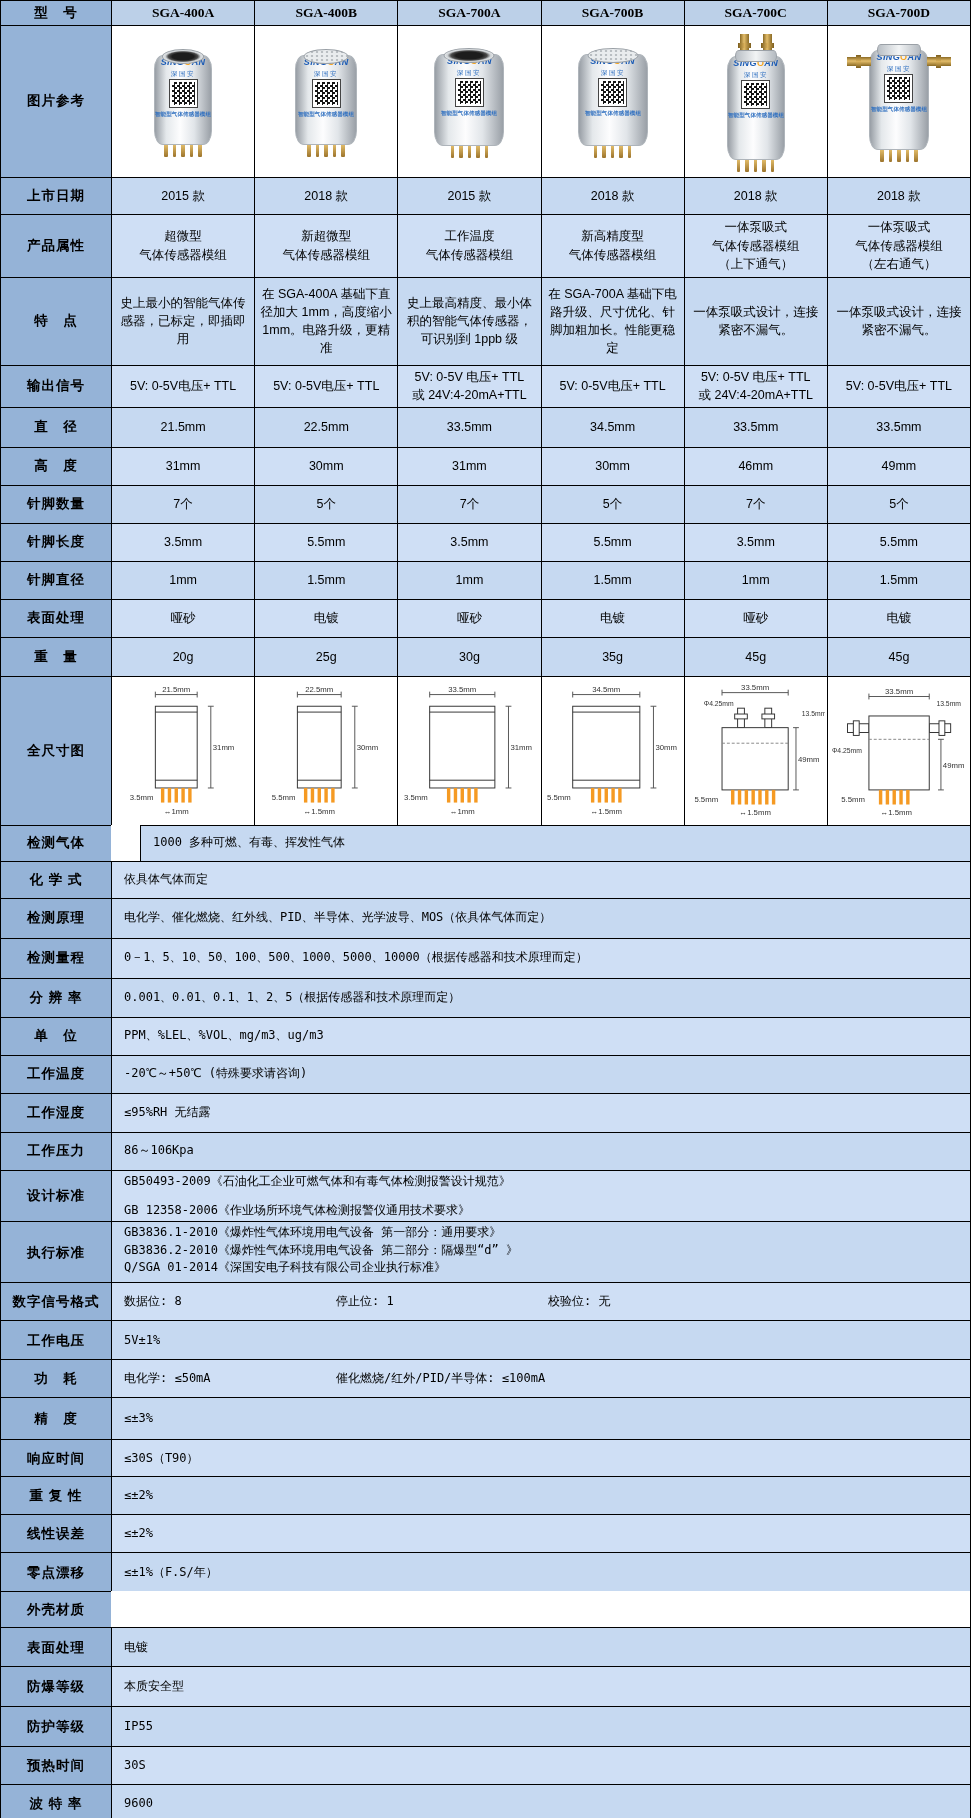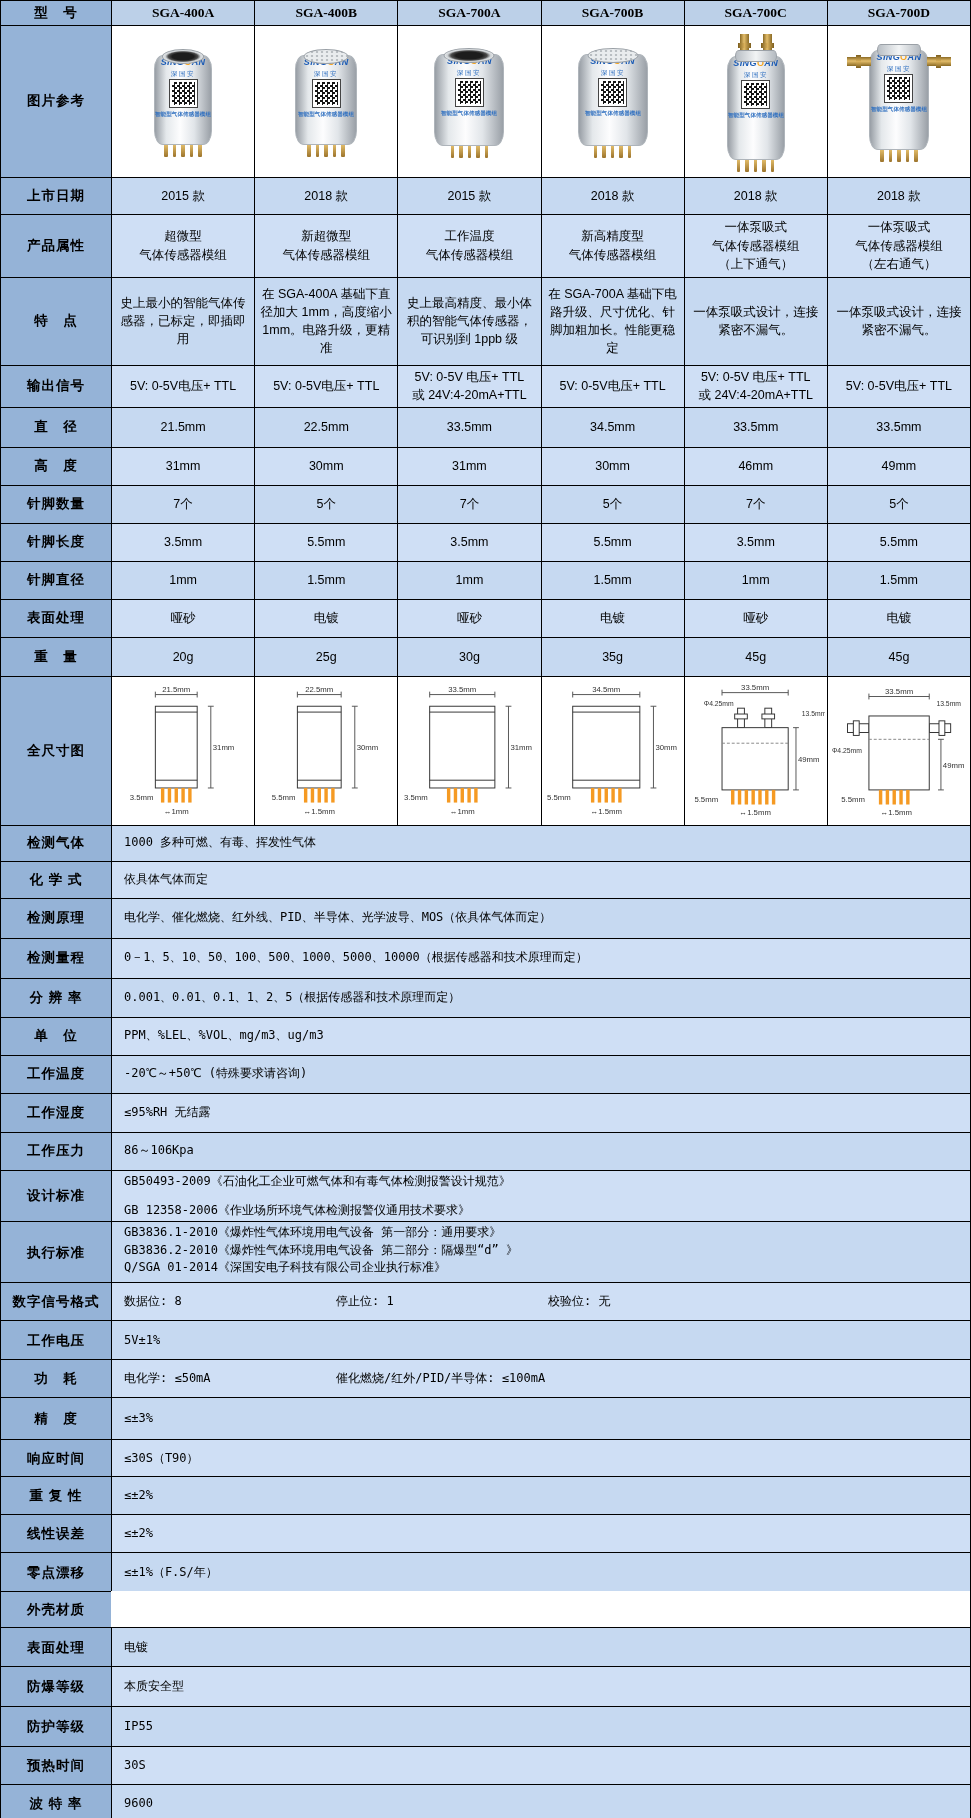--- a/index.html
+++ b/index.html
@@ -357,21 +357,21 @@
             <rect x="57.25" y="110" width="3.5" height="15" fill="#F59A23"></rect>
             <rect x="64.25" y="110" width="3.5" height="15" fill="#F59A23"></rect>
             <rect x="71.25" y="110" width="3.5" height="15" fill="#F59A23"></rect>
             <rect x="78.25" y="110" width="3.5" height="15" fill="#F59A23"></rect>
             <text x="36" y="122" font-size="8" text-anchor="end" fill="#333">5.5mm</text>
             <text x="68" y="136" font-size="8" text-anchor="middle" fill="#333">↔1.5mm</text>
           </svg></div>
       </div>
 
     
-    <div id="full-rows" style="display:contents;"><div class="row full" style="min-height: 36px;">
+    <div id="full-rows" style="display:contents;"><div class="row full" style="min-height: 36px; gap: 29px;">
           <div class="cell label-cell">检测气体</div>
           <div class="cell value-cell">1000 多种可燃、有毒、挥发性气体</div>
         </div><div class="row full alt" style="min-height: 37px;">
           <div class="cell label-cell">化 学 式</div>
           <div class="cell value-cell">依具体气体而定</div>
         </div><div class="row full" style="min-height: 40px;">
           <div class="cell label-cell">检测原理</div>
           <div class="cell value-cell">电化学、催化燃烧、红外线、PID、半导体、光学波导、MOS（依具体气体而定）</div>
         </div><div class="row full alt" style="min-height: 40px;">
           <div class="cell label-cell">检测量程</div>

